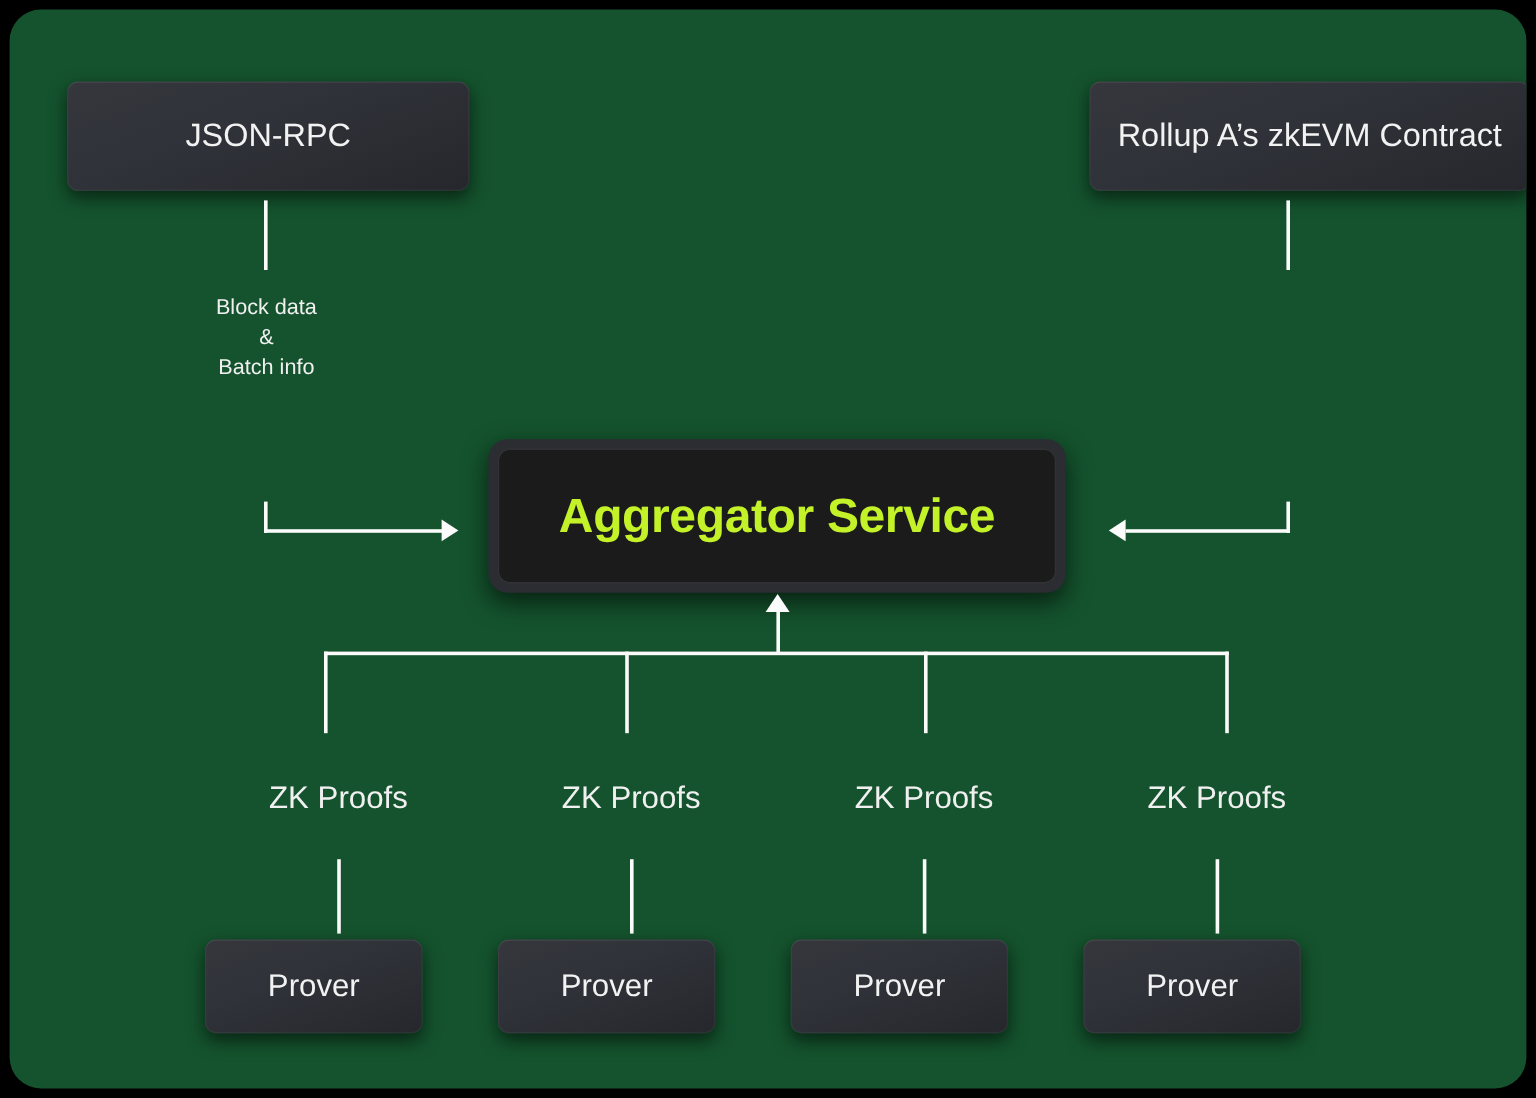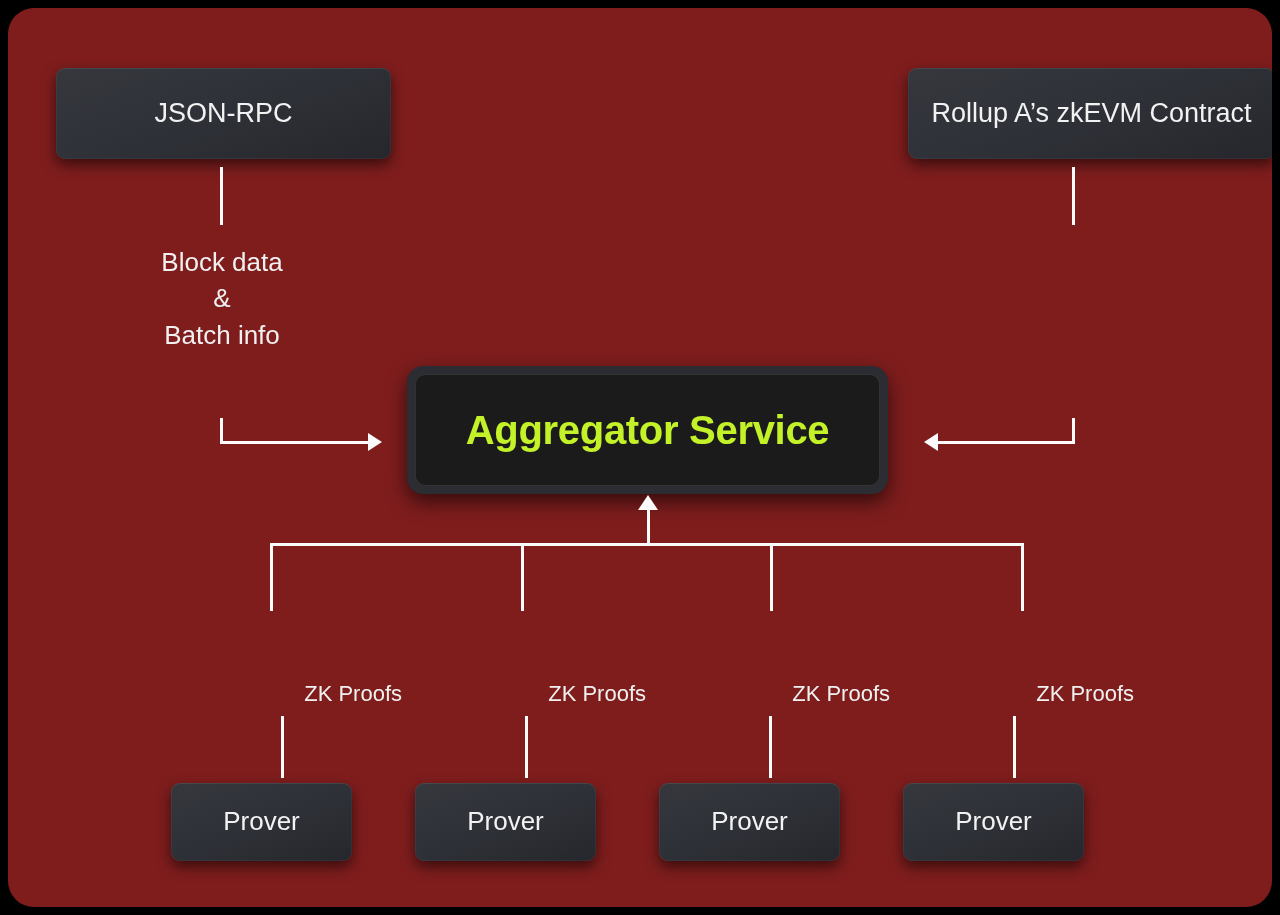--- a/index.html
+++ b/index.html
@@ -9,21 +9,21 @@
     background:#000;
     font-family:"Liberation Sans", sans-serif;
     overflow:hidden;
   }
 
   
   #diagram-canvas {
     position:absolute;
     left:8px; top:8px;
     width:1264px; height:899px;
-    background:#7f1d1d;
+    background:#14532d;
     border-radius:26px;
     overflow:hidden;
   }
 
   
   .node-box {
     position:absolute;
     border-radius:9px;
     background:linear-gradient(160deg,#35373d 0%,#303239 42%,#2a2c32 75%,#26272c 100%);
     box-shadow:0 6px 14px rgba(0,0,0,.55),
@@ -70,32 +70,32 @@
     font-size:40px;
     font-weight:bold;
     letter-spacing:-.3px;
     color:#c4f228;
   }
 
   
   .edge-label {
     position:absolute;
     color:#f0f0f0;
-    font-size:26px;
+    font-size:18px;
     line-height:1.40;
     text-align:center;
     white-space:pre-line;
   }
   #label-left-flow  { left:64px;  top:236px; width:300px; }
   #label-right-flow { left:916px; top:236px; width:300px; }
 
   .zk-label {
     position:absolute;
-    top:673px; width:240px;
-    color:#f0f0f0; font-size:22px; text-align:right;
+    top:641px; width:240px;
+    color:#f0f0f0; font-size:26px; text-align:center;
   }
   #label-zk-1 { left:154px; }
   #label-zk-2 { left:398px; }
   #label-zk-3 { left:642px; }
   #label-zk-4 { left:886px; }
 
   
   .vline { position:absolute; width:3px; background:#fbfbfb; }
   .hline { position:absolute; height:3px; background:#fbfbfb; }
 

